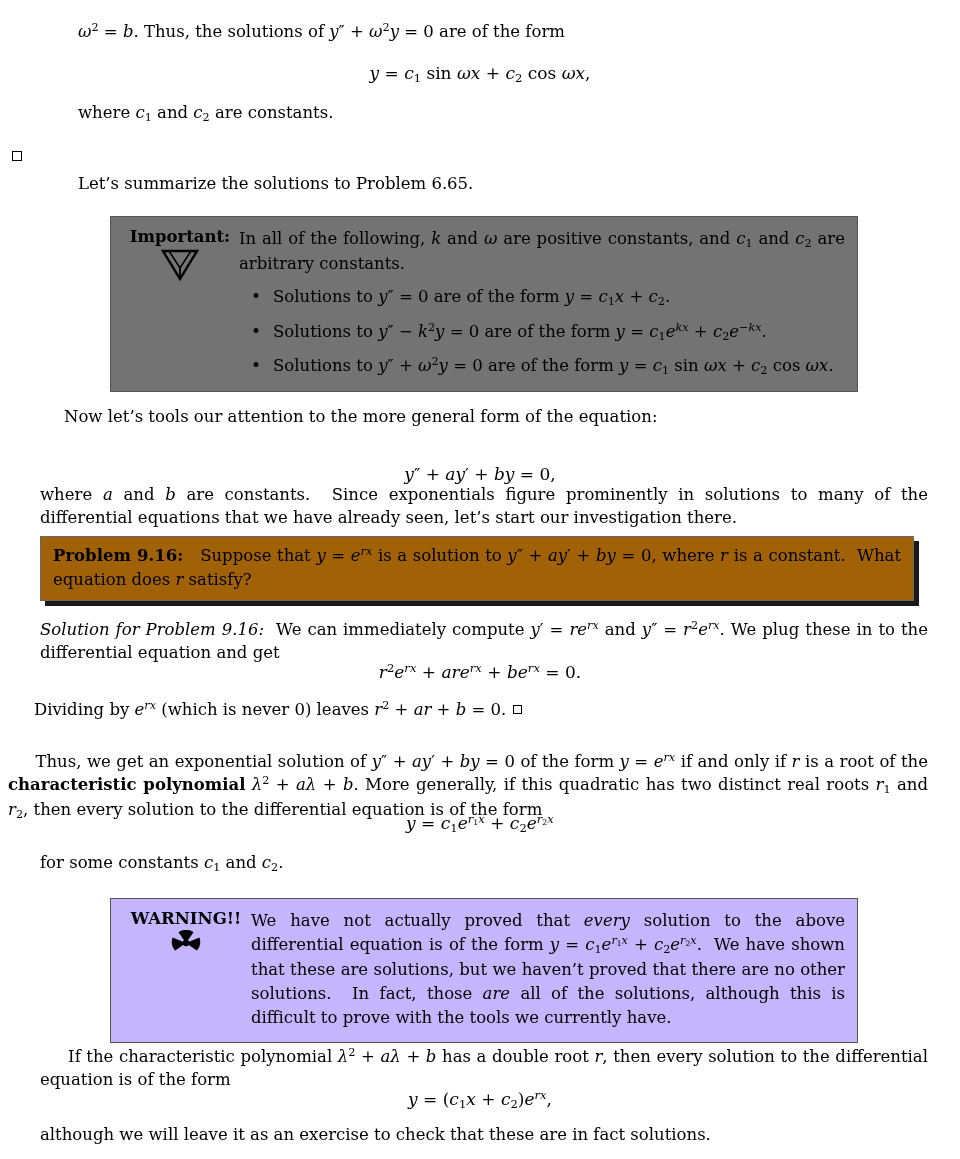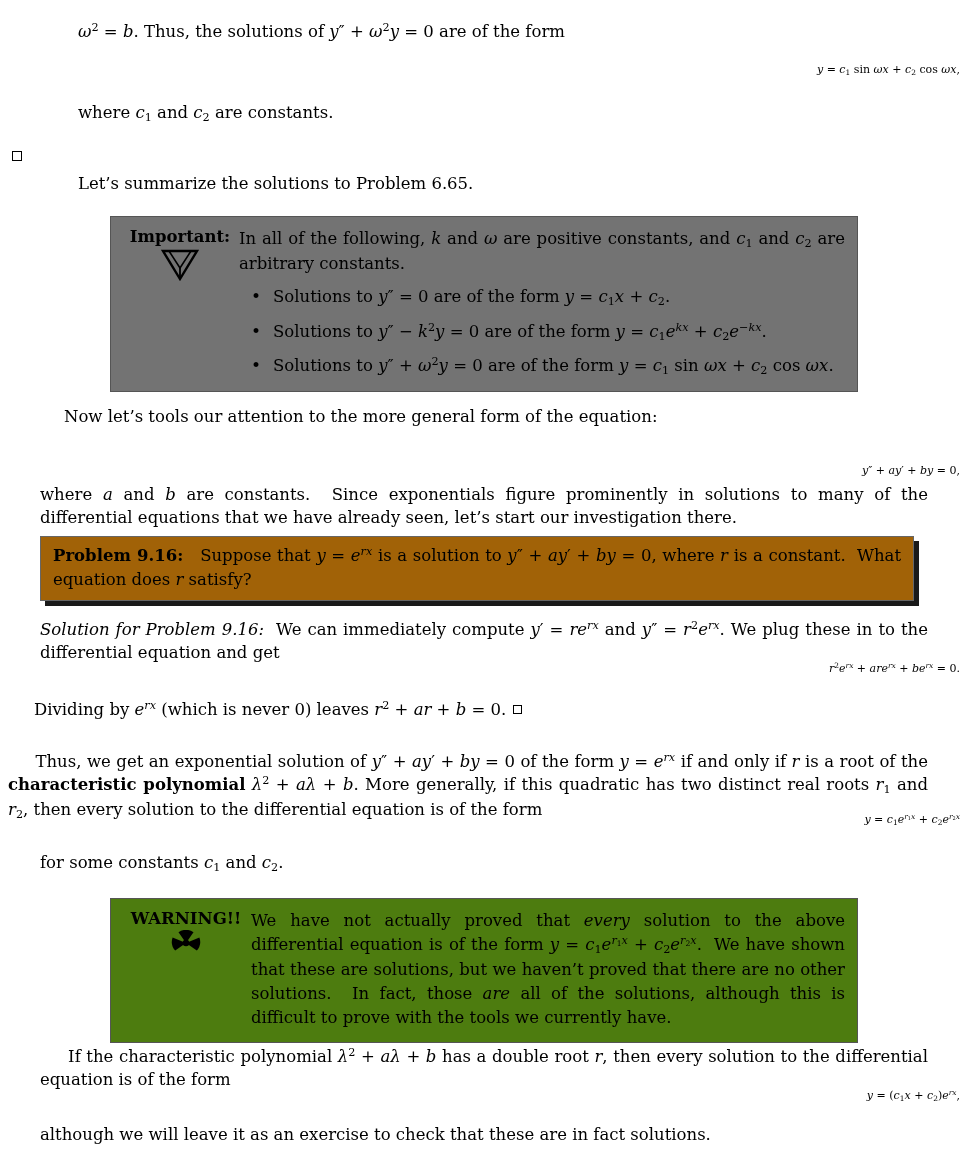--- a/index.html
+++ b/index.html
@@ -24,22 +24,22 @@
   }
   
   .para {
     font-size: 16.5px;
     line-height: 1.42;
     text-align: justify;
     margin: 0;
   }
   .mi { font-style: italic; }
   .centered {
-    text-align: right;
-    font-size: 11px;
+    text-align: center;
+    font-size: 17px;
     margin: 0;
   }
   sub, sup {
     font-size: 0.68em;
     font-style: normal;
   }
   sub { vertical-align: -0.28em; }
   sup { vertical-align: 0.5em; }
 
   
@@ -101,21 +101,21 @@
     box-shadow: 5px 5px 0 0 #1a1a1a;
     padding: 7px 12px 8px 12px;
     font-size: 16.5px;
     line-height: 1.45;
     text-align: justify;
   }
 
   
   .warn-box {
     position: absolute;
-    background: #4d7c0f;
+    background: #c4b5fd;
     border: 1.4px solid #555;
     box-sizing: border-box;
   }
   .warn-inner {
     display: flex;
     padding: 10px 12px 12px 10px;
   }
   .warn-label {
     width: 130px;
     flex: 0 0 130px;

